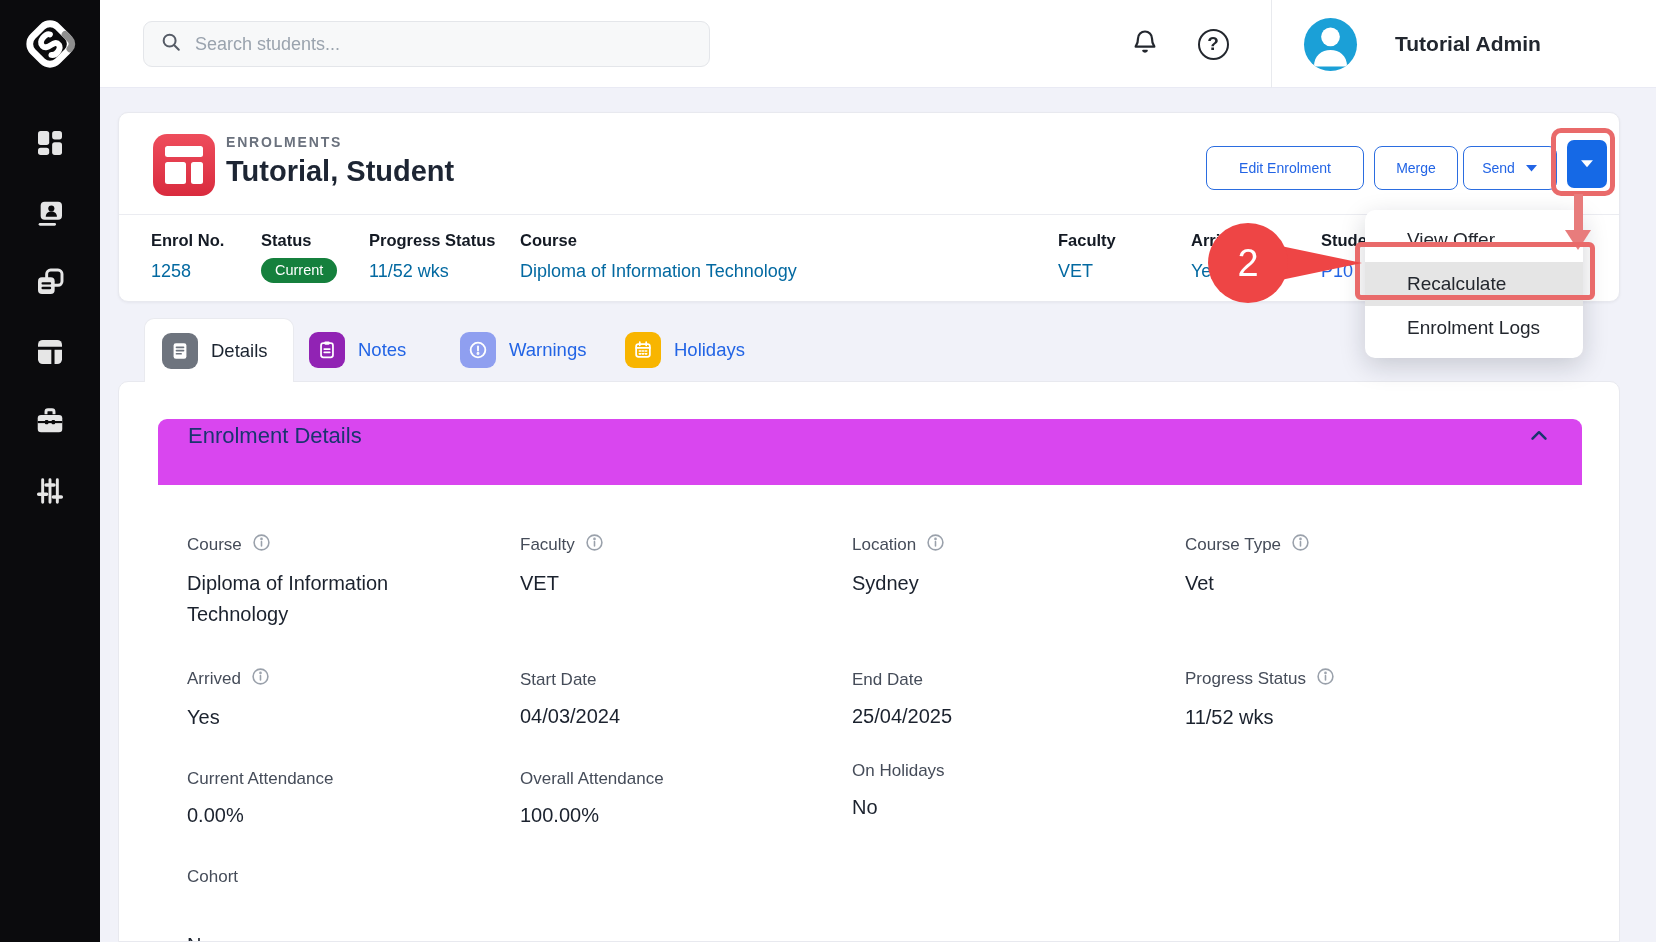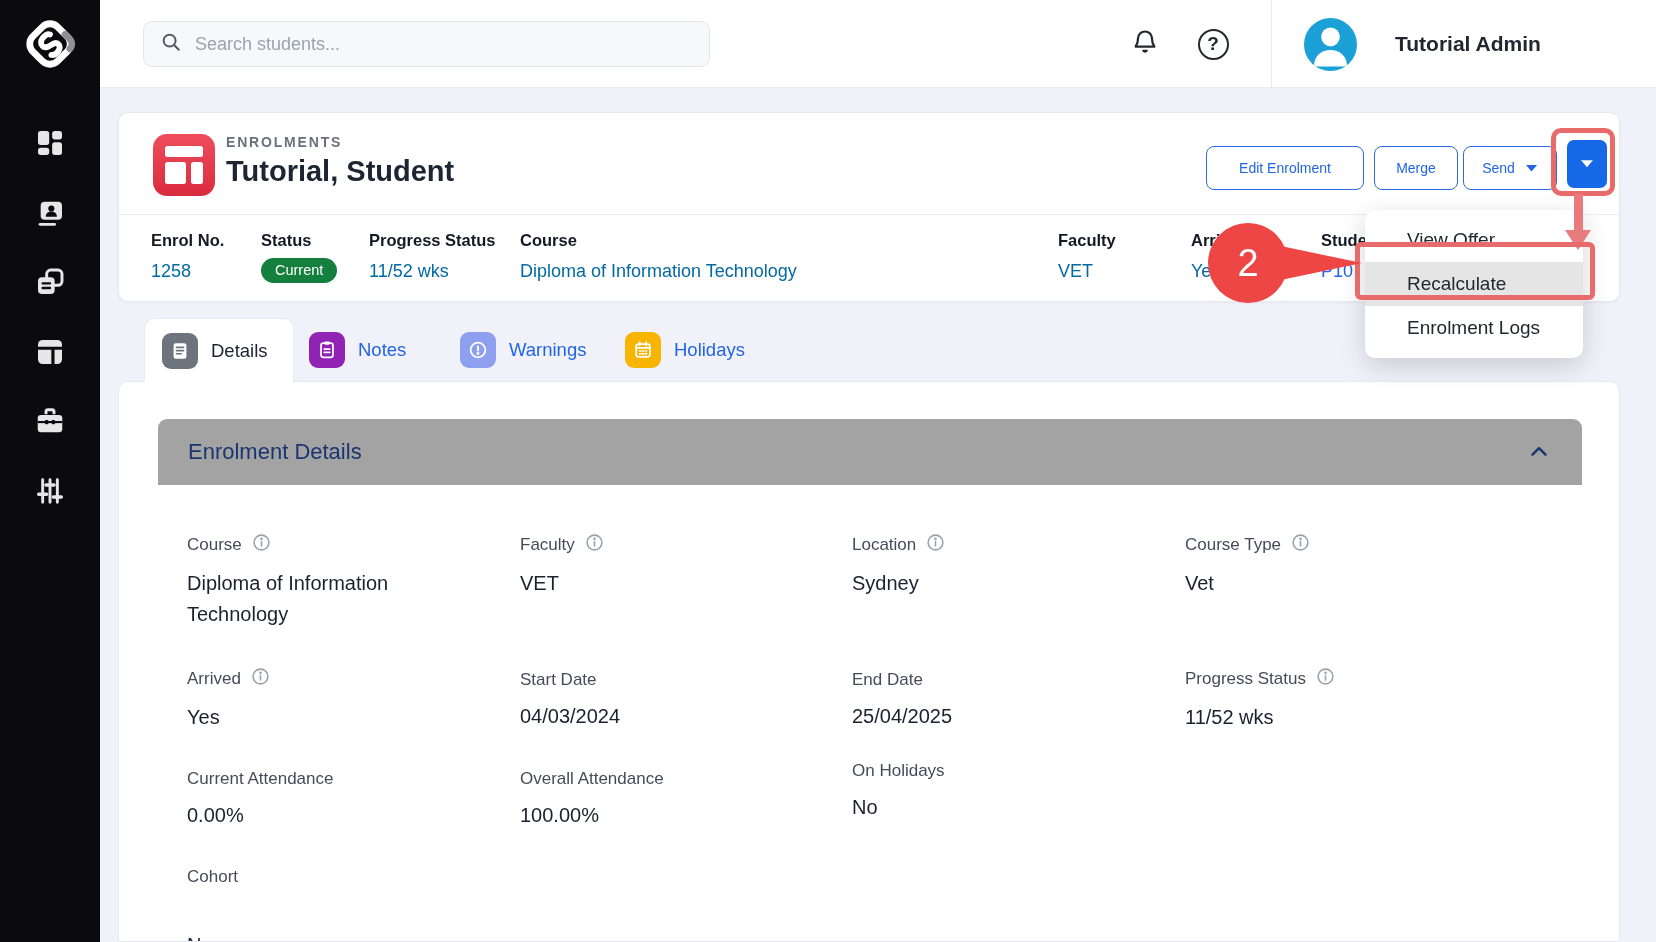--- a/index.html
+++ b/index.html
@@ -50,21 +50,21 @@
   .tab { position:absolute; top:330px; height:40px; display:flex; align-items:center; gap:13px; cursor:pointer; z-index:3; }
   .tab-notes { left:309px; } .tab-warnings { left:452px;margin-left:8px; } .tab-holidays { left:625px; }
   .tab-label { font-size:18.5px; color:#2264e5; }
   .tab-active .tab-label { color:#1b2430; }
   .tico { width:36px; height:36px; border-radius:9px; display:flex; align-items:center; justify-content:center; flex:none; }
   .tico-details { background:#6e747e; } .tico-notes { background:#9123b4; }
   .tico-warnings { background:#8f9ff0; } .tico-holidays { background:#f8b500; }
 
   
   .card-details { position:absolute; left:118px; top:381px; width:1502px; height:561px; background:#fff; border:1px solid #e8e9ef; border-radius:10px 10px 0 0; overflow:hidden; z-index:2; }
-  .panel-head { position:absolute; left:39px; top:37px; width:1424px; height:66px; background:#a3a3a3; border-radius:9px 9px 0 0; display:flex; align-items:center; padding:11px 30px; }
+  .panel-head { position:absolute; left:39px; top:37px; width:1424px; height:66px; background:#d946ef; border-radius:9px 9px 0 0; display:flex; align-items:flex-start; padding:4px 30px; }
   .panel-title { font-size:22px; font-weight:500; color:#1a356f; }
   .panel-collapse { margin-left:auto; cursor:pointer; display:flex; }
   .fld { position:absolute; }
   .flabel { display:flex; align-items:center; gap:10px; font-size:17px; color:#454c59; }
   .fvalue { margin-top:11px; font-size:20px; color:#1b222e; line-height:31px; }
   .f-course  { left:68px;  top:151px; } .f-course .fvalue { max-width:250px; }
   .f-faculty { left:401px; top:151px; } .f-location { left:733px; top:151px; } .f-ctype { left:1066px; top:151px; }
   .f-arrived { left:68px;  top:285px; } .f-sdate { left:401px; top:288px; } .f-edate { left:733px; top:288px; } .f-prog { left:1066px; top:285px; }
   .f-catt { left:68px; top:387px; } .f-oatt { left:401px; top:387px; } .f-ohol { left:733px; top:379px; }
   .f-cohort { left:68px; top:485px; } .f-cohort .fvalue { margin-top:43px; }

